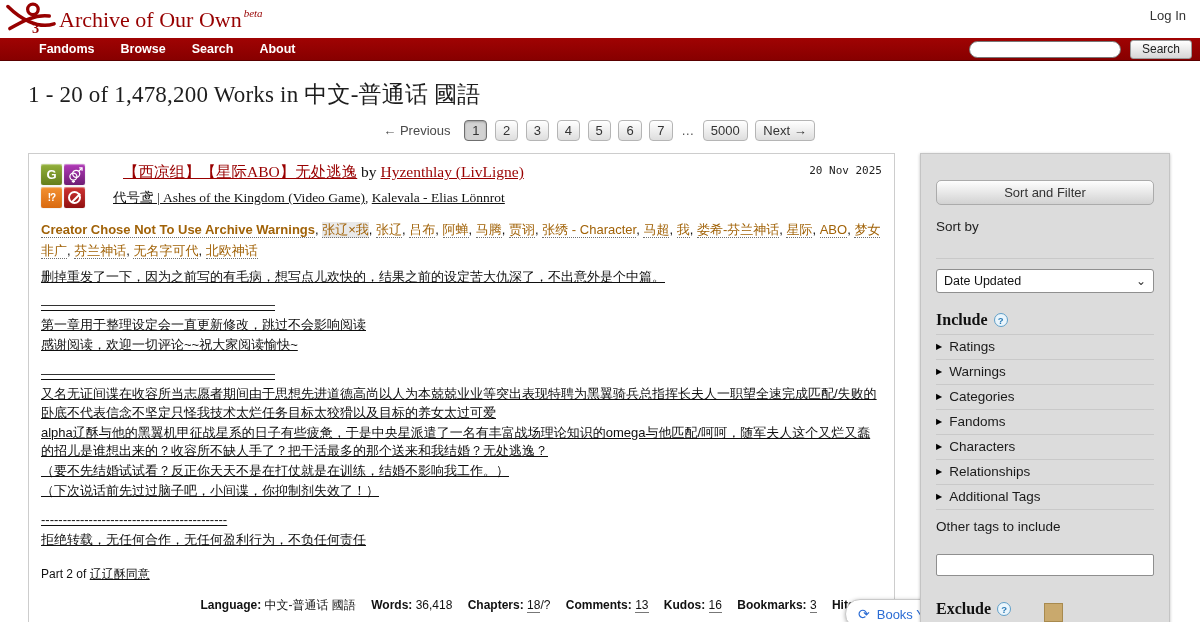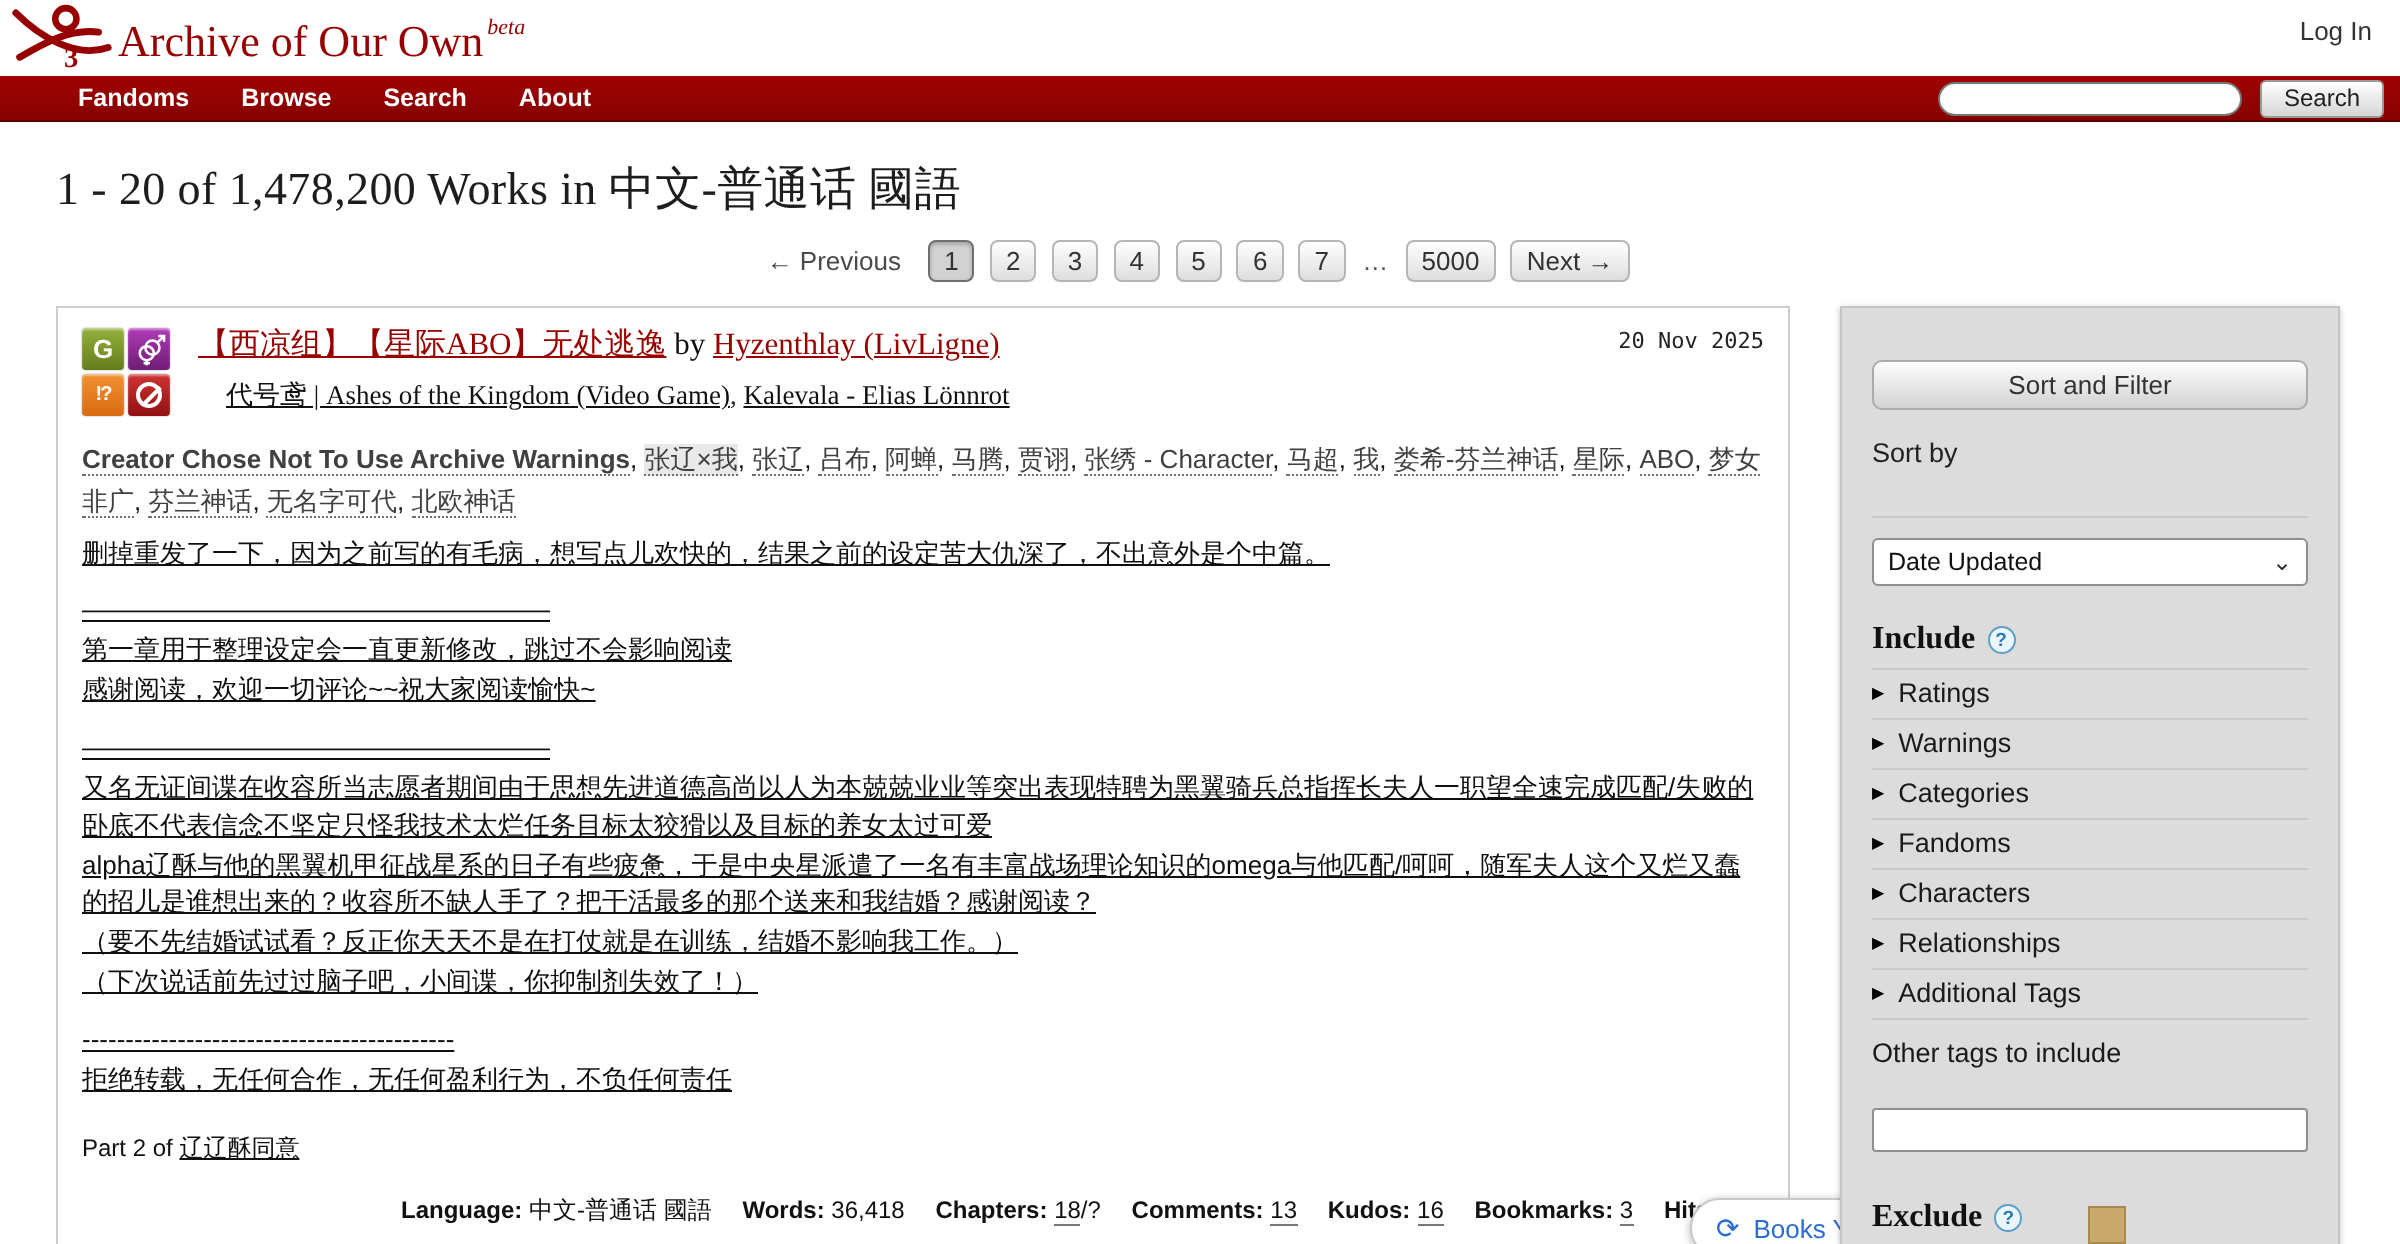--- a/index.html
+++ b/index.html
@@ -47,35 +47,35 @@
   .tile { border-radius:2px; color:#fff; display:flex; align-items:center; justify-content:center;
           font-weight:bold; font-size:13px; box-shadow:inset 0 1px 1px rgba(255,255,255,.45), 0 0 1px rgba(0,0,0,.4); }
   .tile.rating-g { background:linear-gradient(#93b13c,#647d1b); }
   .tile.cat { background:linear-gradient(#b13ab8,#6e1d74); }
   .tile.warn-cntw { background:linear-gradient(#f39132,#d96a10); font-size:10px; letter-spacing:-1px; }
   .tile.wip { background:linear-gradient(#cf3434,#911010); }
   .nosign { width:13px; height:13px; border:2px solid #fff; border-radius:50%; position:relative; display:block; }
   .nosign::after { content:""; position:absolute; left:4.5px; top:-1.5px; width:2px; height:12px; background:#fff; transform:rotate(45deg); }
 
   .work-titleline { font-family:"Liberation Serif", serif; font-size:15.5px; color:#111; }
-  .work-title { color:#900; text-decoration:underline; cursor:pointer; }
+  .work-title { color:#900; text-decoration:underline; cursor:pointer;margin-left:24px; }
   .work-author { color:#900; text-decoration:underline; cursor:pointer; }
   .work-date { position:absolute; right:0; top:2px; font-family:"DejaVu Sans Mono", monospace; font-size:11px; color:#222; }
   .fandom-line { font-family:"Liberation Serif", serif; font-size:13.5px; margin-top:6px; }
   .fandoms { list-style:none; margin:14px; padding:0; display:inline; }
   .fandoms li { display:inline; }
   .fandoms li::after { content:", "; }
   .fandoms li:last-child::after { content:""; }
   .fandom-link { color:#111; text-decoration:underline; cursor:pointer; }
 
   ul.tags { list-style:none; margin:10px 0 4px; padding:0; font-size:13px; line-height:1.6; }
   ul.tags li { display:inline; }
   ul.tags li::after { content:", "; color:#111; }
   ul.tags li:last-child::after { content:""; }
-  .tag { color:#404040; border-bottom:1px dotted #6f6f6f; cursor:pointer; }
+  .tag { color:#a16207; border-bottom:1px dotted #6f6f6f; cursor:pointer; }
   .tag.warning { font-weight:bold; }
   .tag.rel { background:#e9e9e9; }
 
   .summary { font-size:13px; line-height:1.45; color:#0f0f0f; margin-top:6px; }
   .summary p { margin:0 0 1px;text-decoration:underline; }
   .summary p.gap { margin-top:10px; }
   .series-line { margin-top:16px; font-size:12px; color:#111; }
   .series-link { text-decoration:underline; cursor:pointer; }
   .stats-line { margin-top:14px; text-align:right; font-size:12px; color:#111; }
   .stats-line .pair { margin-left:12px; white-space:nowrap; }
@@ -213,21 +213,21 @@
         <li><a class="tag">北欧神话</a></li>
       </ul>
 
       <div class="summary">
         <p>删掉重发了一下，因为之前写的有毛病，想写点儿欢快的，结果之前的设定苦大仇深了，不出意外是个中篇。</p>
         <p class="gap">——————————————————</p>
         <p>第一章用于整理设定会一直更新修改，跳过不会影响阅读</p>
         <p>感谢阅读，欢迎一切评论~~祝大家阅读愉快~</p>
         <p class="gap">——————————————————</p>
         <p>又名无证间谍在收容所当志愿者期间由于思想先进道德高尚以人为本兢兢业业等突出表现特聘为黑翼骑兵总指挥长夫人一职望全速完成匹配/失败的卧底不代表信念不坚定只怪我技术太烂任务目标太狡猾以及目标的养女太过可爱</p>
-        <p>alpha辽酥与他的黑翼机甲征战星系的日子有些疲惫，于是中央星派遣了一名有丰富战场理论知识的omega与他匹配/呵呵，随军夫人这个又烂又蠢的招儿是谁想出来的？收容所不缺人手了？把干活最多的那个送来和我结婚？感谢阅读？</p>
+        <p>alpha辽酥与他的黑翼机甲征战星系的日子有些疲惫，于是中央星派遣了一名有丰富战场理论知识的omega与他匹配/呵呵，随军夫人这个又烂又蠢的招儿是谁想出来的？收容所不缺人手了？把干活最多的那个送来和我结婚？无处逃逸？</p>
         <p>（要不先结婚试试看？反正你天天不是在打仗就是在训练，结婚不影响我工作。）</p>
         <p>（下次说话前先过过脑子吧，小间谍，你抑制剂失效了！）</p>
         <p class="gap">-------------------------------------------</p>
         <p>拒绝转载，无任何合作，无任何盈利行为，不负任何责任</p>
       </div>
 
       <div class="series-line">
         <span>Part 2 of</span>
         <a class="series-link">辽辽酥同意</a>
       </div>

